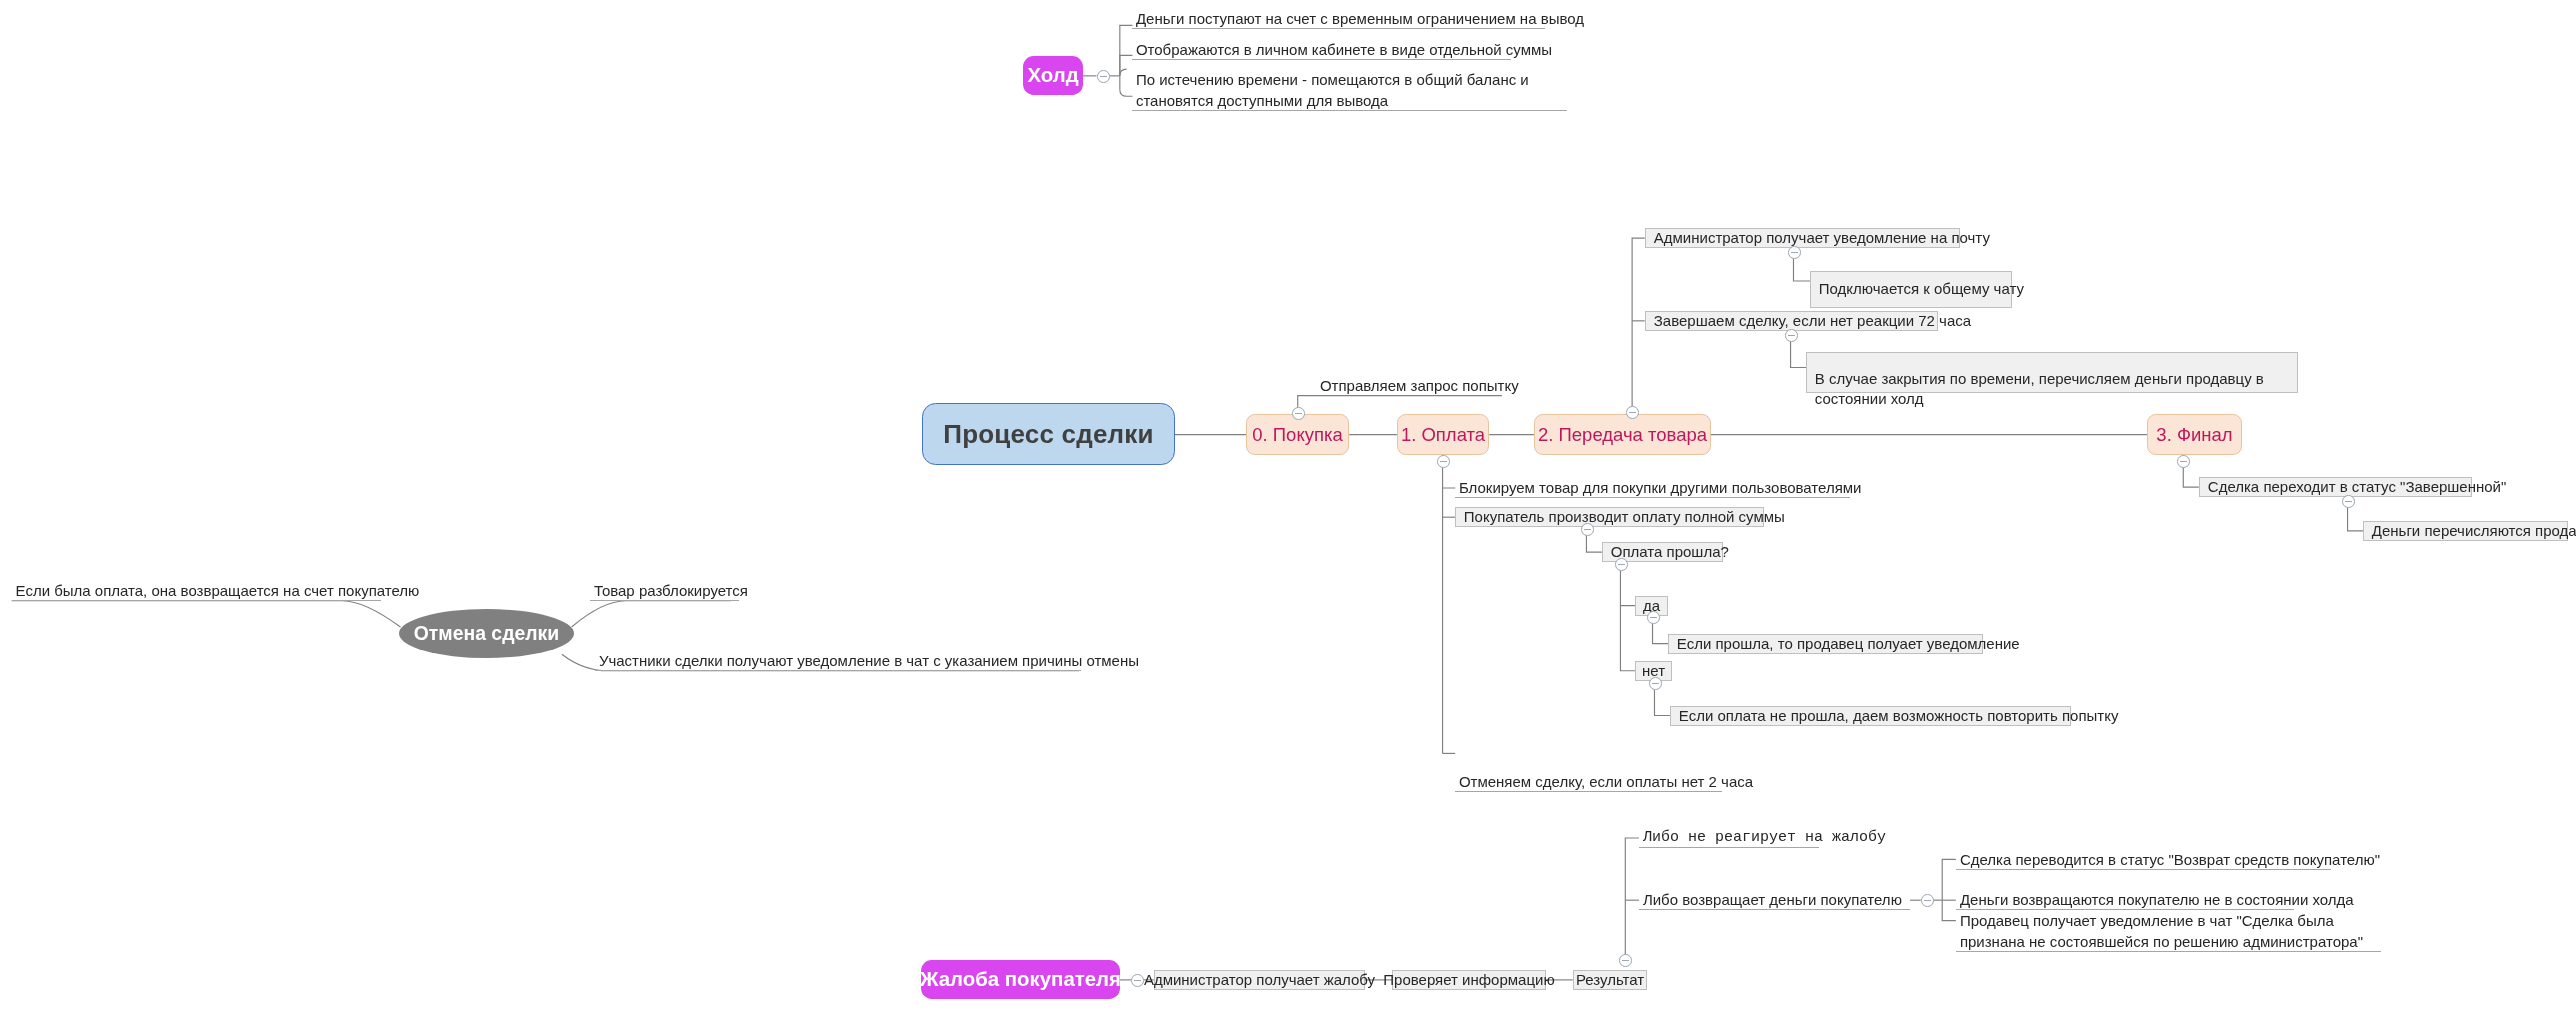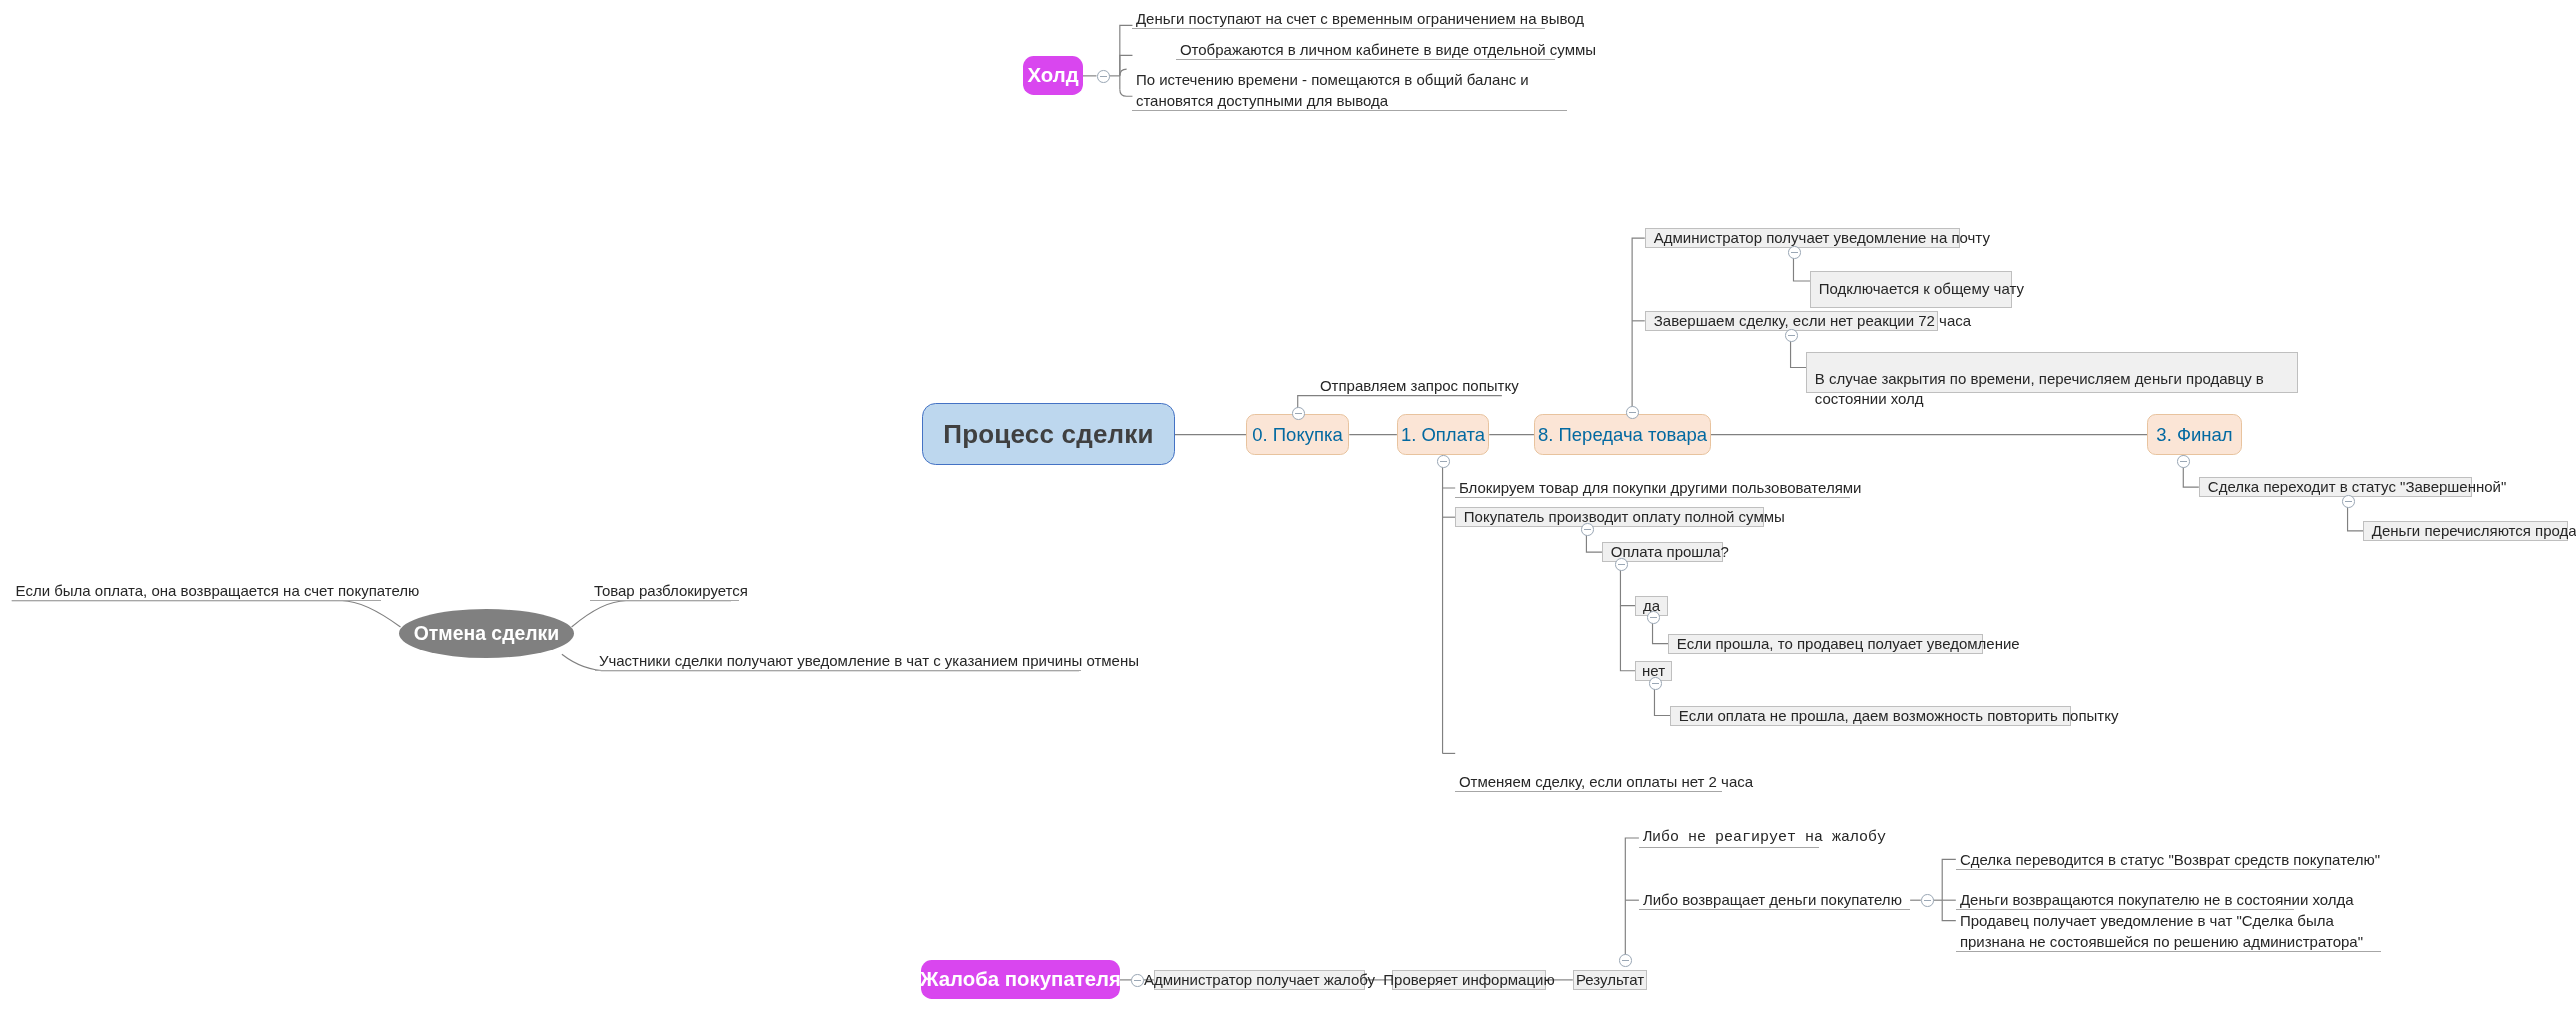--- a/index.html
+++ b/index.html
@@ -27,21 +27,21 @@
     font-weight:bold;
     display:flex;align-items:center;justify-content:center;
     letter-spacing:0.2px;
   }
 
   
   .stage-node{
     background:#fbe5d6;
     border:1.3px solid #e8c39e;
     border-radius:8.7px;
-    color:#0369a1;
+    color:#be185d;
     font-size:18.5px;
     display:flex;align-items:center;justify-content:center;
     padding:0 10.7px;
   }
 
   
   .gray-node{
     background:#d946ef;
     border-radius:10.7px;
     color:#ffffff;
@@ -177,28 +177,28 @@
       <path d="M1998 926 L1998 884 L2012 884"></path>
       <path d="M1998 926 L2012 926"></path>
       <path d="M1998 926 L1998 947 L2012 947"></path>
     </g>
   </svg>
 
   <div class="node gray-node" style="left:1023px;top:56px;width:60px;height:39px;">Холд</div>
   <div class="toggle" style="left:1097px;top:70px;"></div>
 
   <div class="node ul-node" style="left:1132px;top:8.7px;width:413px;height:20.4px;">Деньги поступают на счет с временным ограничением на вывод</div>
-  <div class="node ul-node" style="left:1132px;top:40px;width:379px;height:20.4px;margin-left:44px;">Отображаются в личном кабинете в виде отдельной суммы</div>
+  <div class="node ul-node" style="left:1132px;top:40px;width:379px;height:20.4px;">Отображаются в личном кабинете в виде отдельной суммы</div>
   <div class="node ul-node wrap" style="left:1132px;top:70px;width:435px;height:41px;">По истечению времени - помещаются в общий баланс и становятся доступными для вывода</div>
 
   <div class="node root-node" style="left:922px;top:403px;width:253px;height:62px;">Процесс сделки</div>
 
   <div class="node stage-node" style="left:1246px;top:414px;width:103px;height:41px;">0. Покупка</div>
   <div class="node stage-node" style="left:1397px;top:414px;width:92px;height:41px;">1. Оплата</div>
-  <div class="node stage-node" style="left:1534px;top:414px;width:177px;height:41px;">8. Передача товара</div>
+  <div class="node stage-node" style="left:1534px;top:414px;width:177px;height:41px;">2. Передача товара</div>
   <div class="node stage-node" style="left:2147px;top:414px;width:95px;height:41px;">3. Финал</div>
 
   <div class="toggle" style="left:1292px;top:407px;"></div>
   <div class="toggle" style="left:1437px;top:455px;"></div>
   <div class="toggle" style="left:1626px;top:406px;"></div>
   <div class="toggle" style="left:2177px;top:455px;"></div>
 
   <div class="node plain-label" style="left:1317px;top:375px;width:194px;height:19.4px;">Отправляем запрос попытку</div>
 
   <div class="node box-node" style="left:1645px;top:228px;width:315px;height:20.4px;">Администратор получает уведомление на почту</div>

